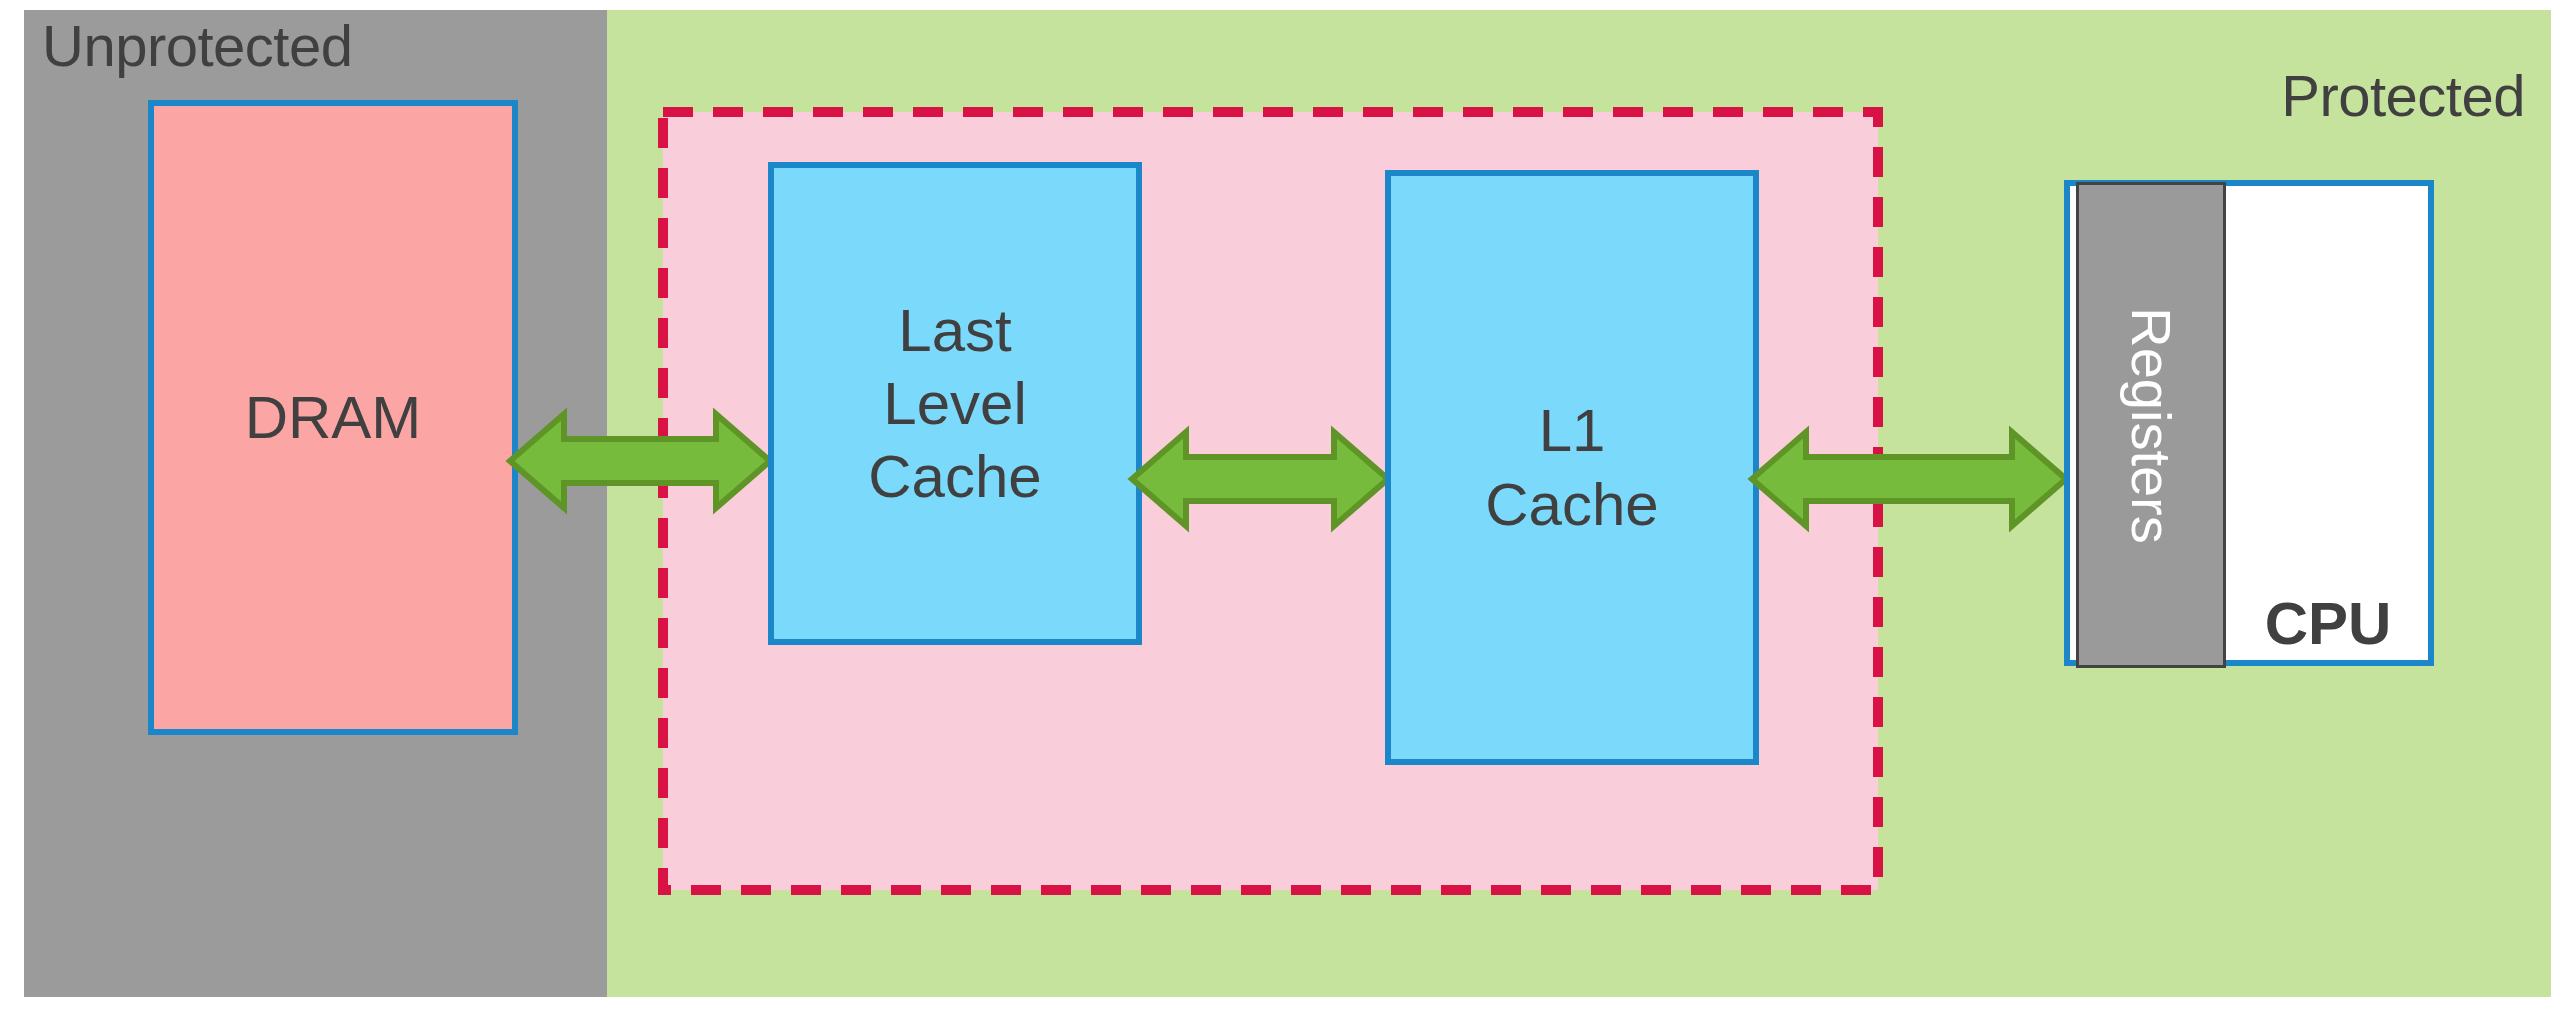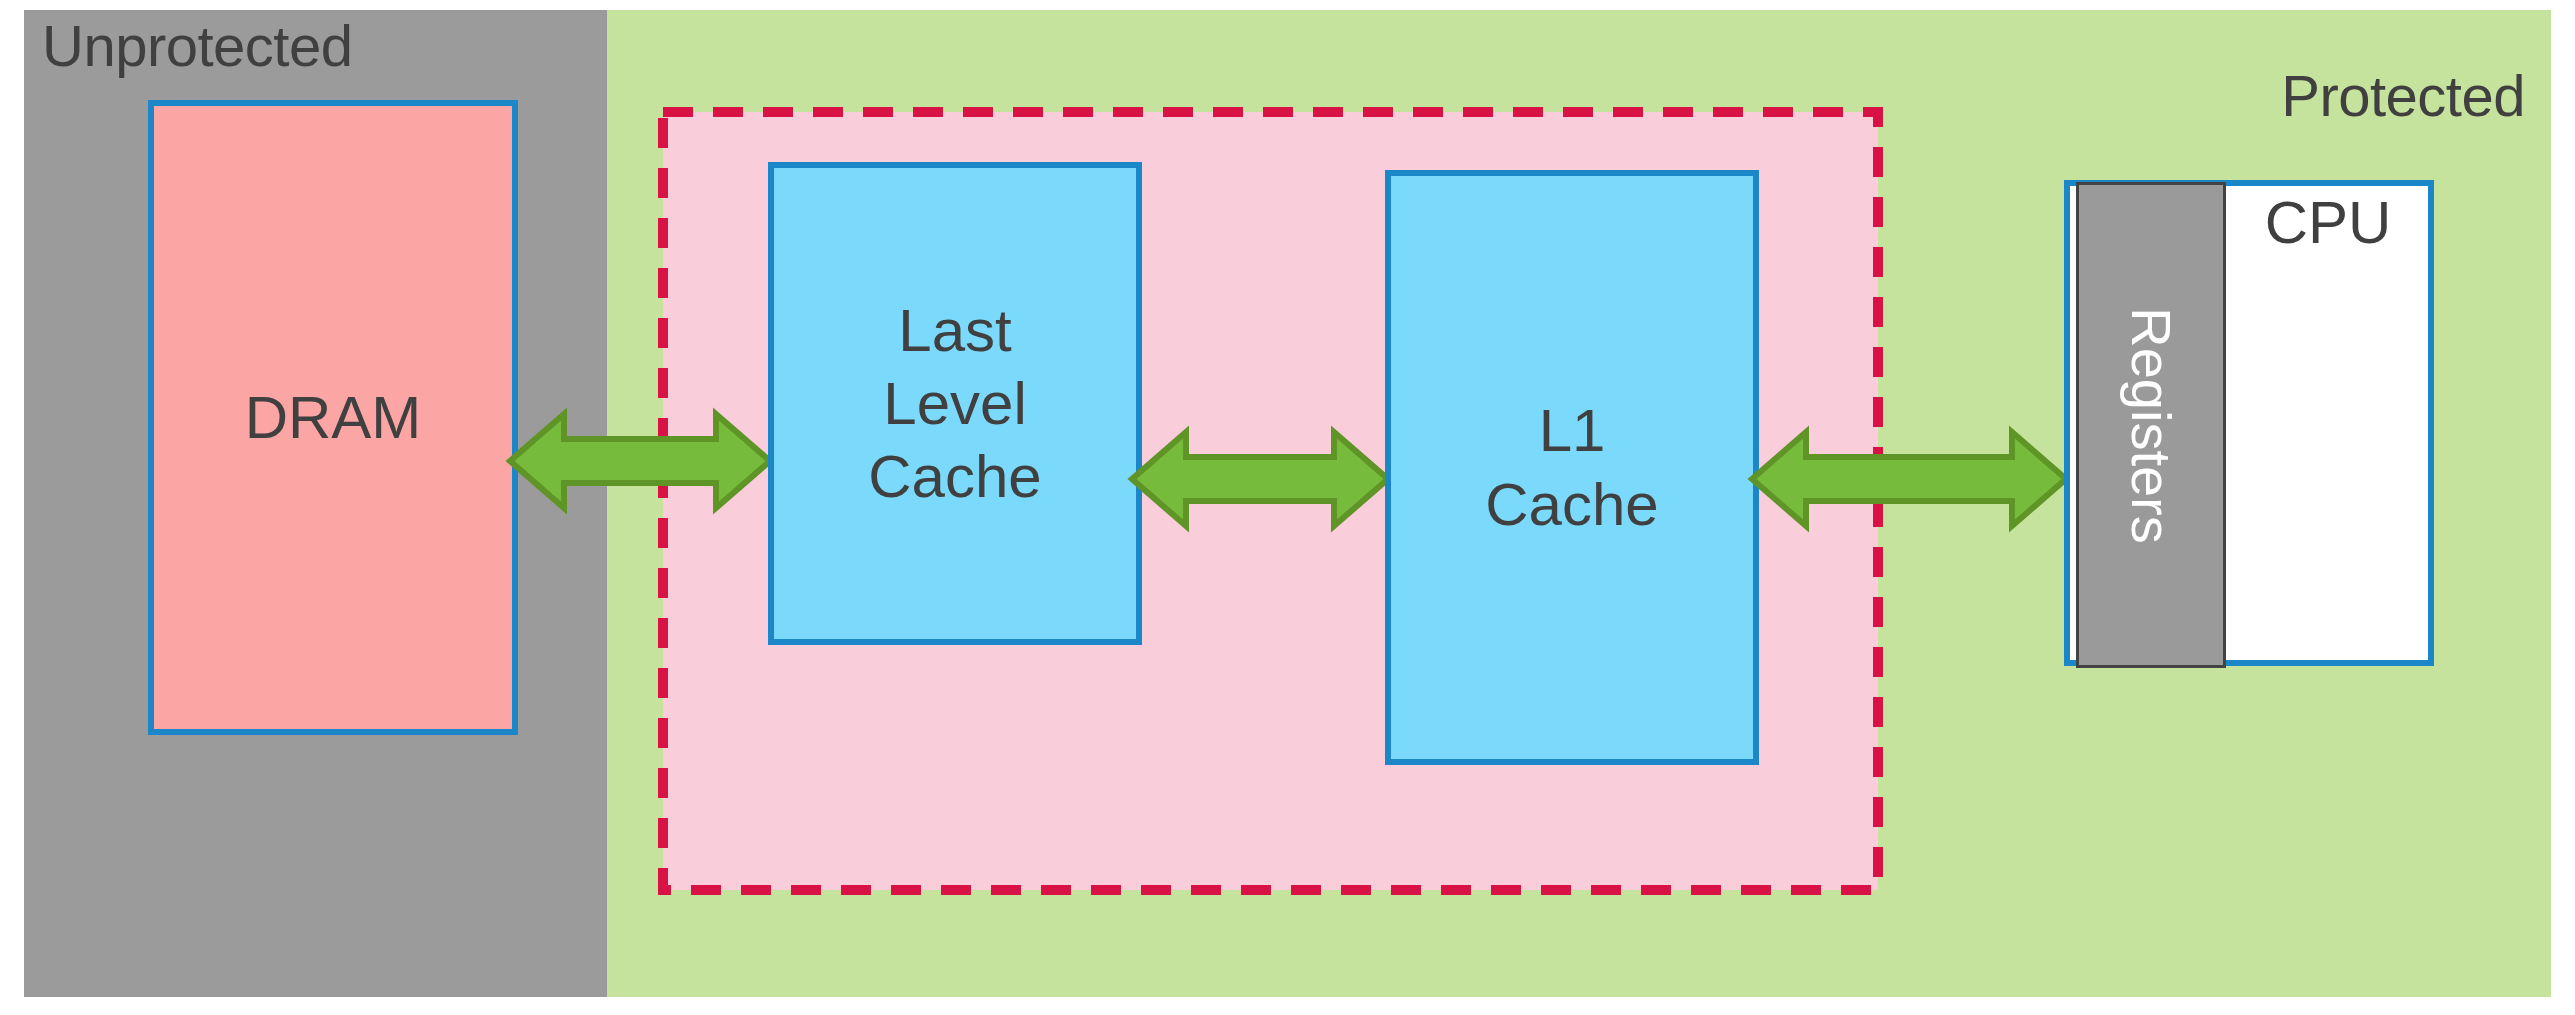--- a/index.html
+++ b/index.html
@@ -128,22 +128,23 @@
     background: #ffffff;
     display: block;
   }
   #cpu-label-wrap {
     position: absolute;
     left: 158px;
     top: 0;
     right: 0;
     bottom: 0;
     display: flex;
-    align-items: flex-start;
+    align-items: flex-end;
     justify-content: center;
+    font-weight: bold;
   }
   #registers-strip {
     position: absolute;
     left: 6px;
     top: -4px;
     width: 150px;
     height: 486px;
     background: #9a9a9a;
     border: 3px solid #434343;
     box-sizing: border-box;

